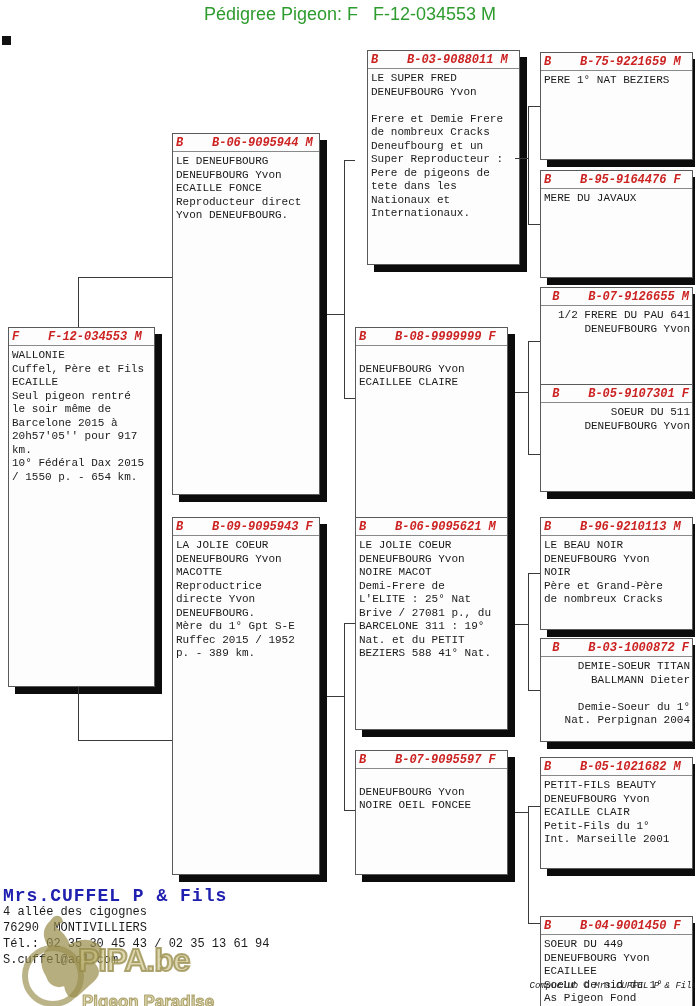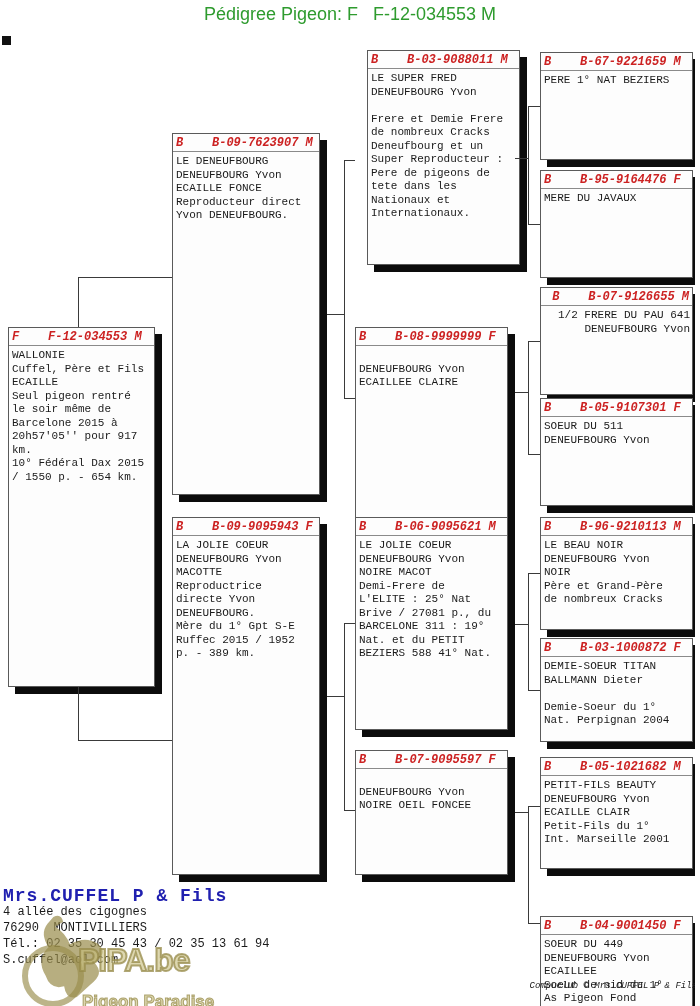--- a/index.html
+++ b/index.html
@@ -20,23 +20,23 @@
   #bx-subject{left:8px;top:327px;width:147px;height:360px;}
   #bx-sire{left:172px;top:133px;width:148px;height:362px;}
   #bx-dam{left:172px;top:517px;width:148px;height:358px;}
   #bx-g3a{left:355px;top:50px;width:153px;height:215px;margin-left:12px;}
   #bx-g3b{left:355px;top:287px;width:153px;height:210px;margin-top:40px;}
   #bx-g3c{left:355px;top:517px;width:153px;height:213px;}
   #bx-g3d{left:355px;top:750px;width:153px;height:125px;}
   #bx-g4a{left:540px;top:52px;width:153px;height:108px;}
   #bx-g4b{left:540px;top:170px;width:153px;height:108px;}
   #bx-g4c{left:540px;top:287px;width:153px;height:108px;text-align:right;}
-  #bx-g4d{left:540px;top:398px;width:153px;height:108px;}
+  #bx-g4d{left:540px;top:384px;width:153px;height:108px;text-align:right;}
   #bx-g4e{left:540px;top:517px;width:153px;height:113px;}
-  #bx-g4f{left:540px;top:638px;width:153px;height:104px;}
+  #bx-g4f{left:540px;top:638px;width:153px;height:104px;text-align:right;}
   #bx-g4g{left:540px;top:750px;width:153px;height:112px;margin-top:7px;}
   #bx-g4h{left:540px;top:916px;width:153px;height:103px;}
 
   .hline,.vline{position:absolute;background:#3a3a3a;}
   .hline{height:1px;}
   .vline{width:1px;}
 
   .owner{position:absolute;left:3px;top:886px;font-weight:bold;font-size:18px;
          color:#2020b0;letter-spacing:1px;}
   .addr{position:absolute;left:3px;font-size:12px;color:#1a1a1a;white-space:pre;}
@@ -71,21 +71,21 @@
 Seul pigeon rentré
 le soir même de
 Barcelone 2015 à
 20h57'05'' pour 917
 km.
 10° Fédéral Dax 2015
 / 1550 p. - 654 km.</div>
   </div>
 
   <div class="pbox" id="bx-sire">
-    <div class="hdr">B    B-09-7623907 M</div>
+    <div class="hdr">B    B-06-9095944 M</div>
     <div class="bdy">LE DENEUFBOURG
 DENEUFBOURG Yvon
 ECAILLE FONCE
 Reproducteur direct
 Yvon DENEUFBOURG.</div>
   </div>
   <div class="pbox" id="bx-dam">
     <div class="hdr">B    B-09-9095943 F</div>
     <div class="bdy">LA JOLIE COEUR
 DENEUFBOURG Yvon
@@ -131,21 +131,21 @@
 BEZIERS 588 41° Nat.</div>
   </div>
   <div class="pbox" id="bx-g3d">
     <div class="hdr">B    B-07-9095597 F</div>
     <div class="bdy">
 DENEUFBOURG Yvon
 NOIRE OEIL FONCEE</div>
   </div>
 
   <div class="pbox" id="bx-g4a">
-    <div class="hdr">B    B-67-9221659 M</div>
+    <div class="hdr">B    B-75-9221659 M</div>
     <div class="bdy">PERE 1° NAT BEZIERS</div>
   </div>
   <div class="pbox" id="bx-g4b">
     <div class="hdr">B    B-95-9164476 F</div>
     <div class="bdy">MERE DU JAVAUX</div>
   </div>
   <div class="pbox" id="bx-g4c">
     <div class="hdr">B    B-07-9126655 M</div>
     <div class="bdy">1/2 FRERE DU PAU 641
 DENEUFBOURG Yvon</div>

